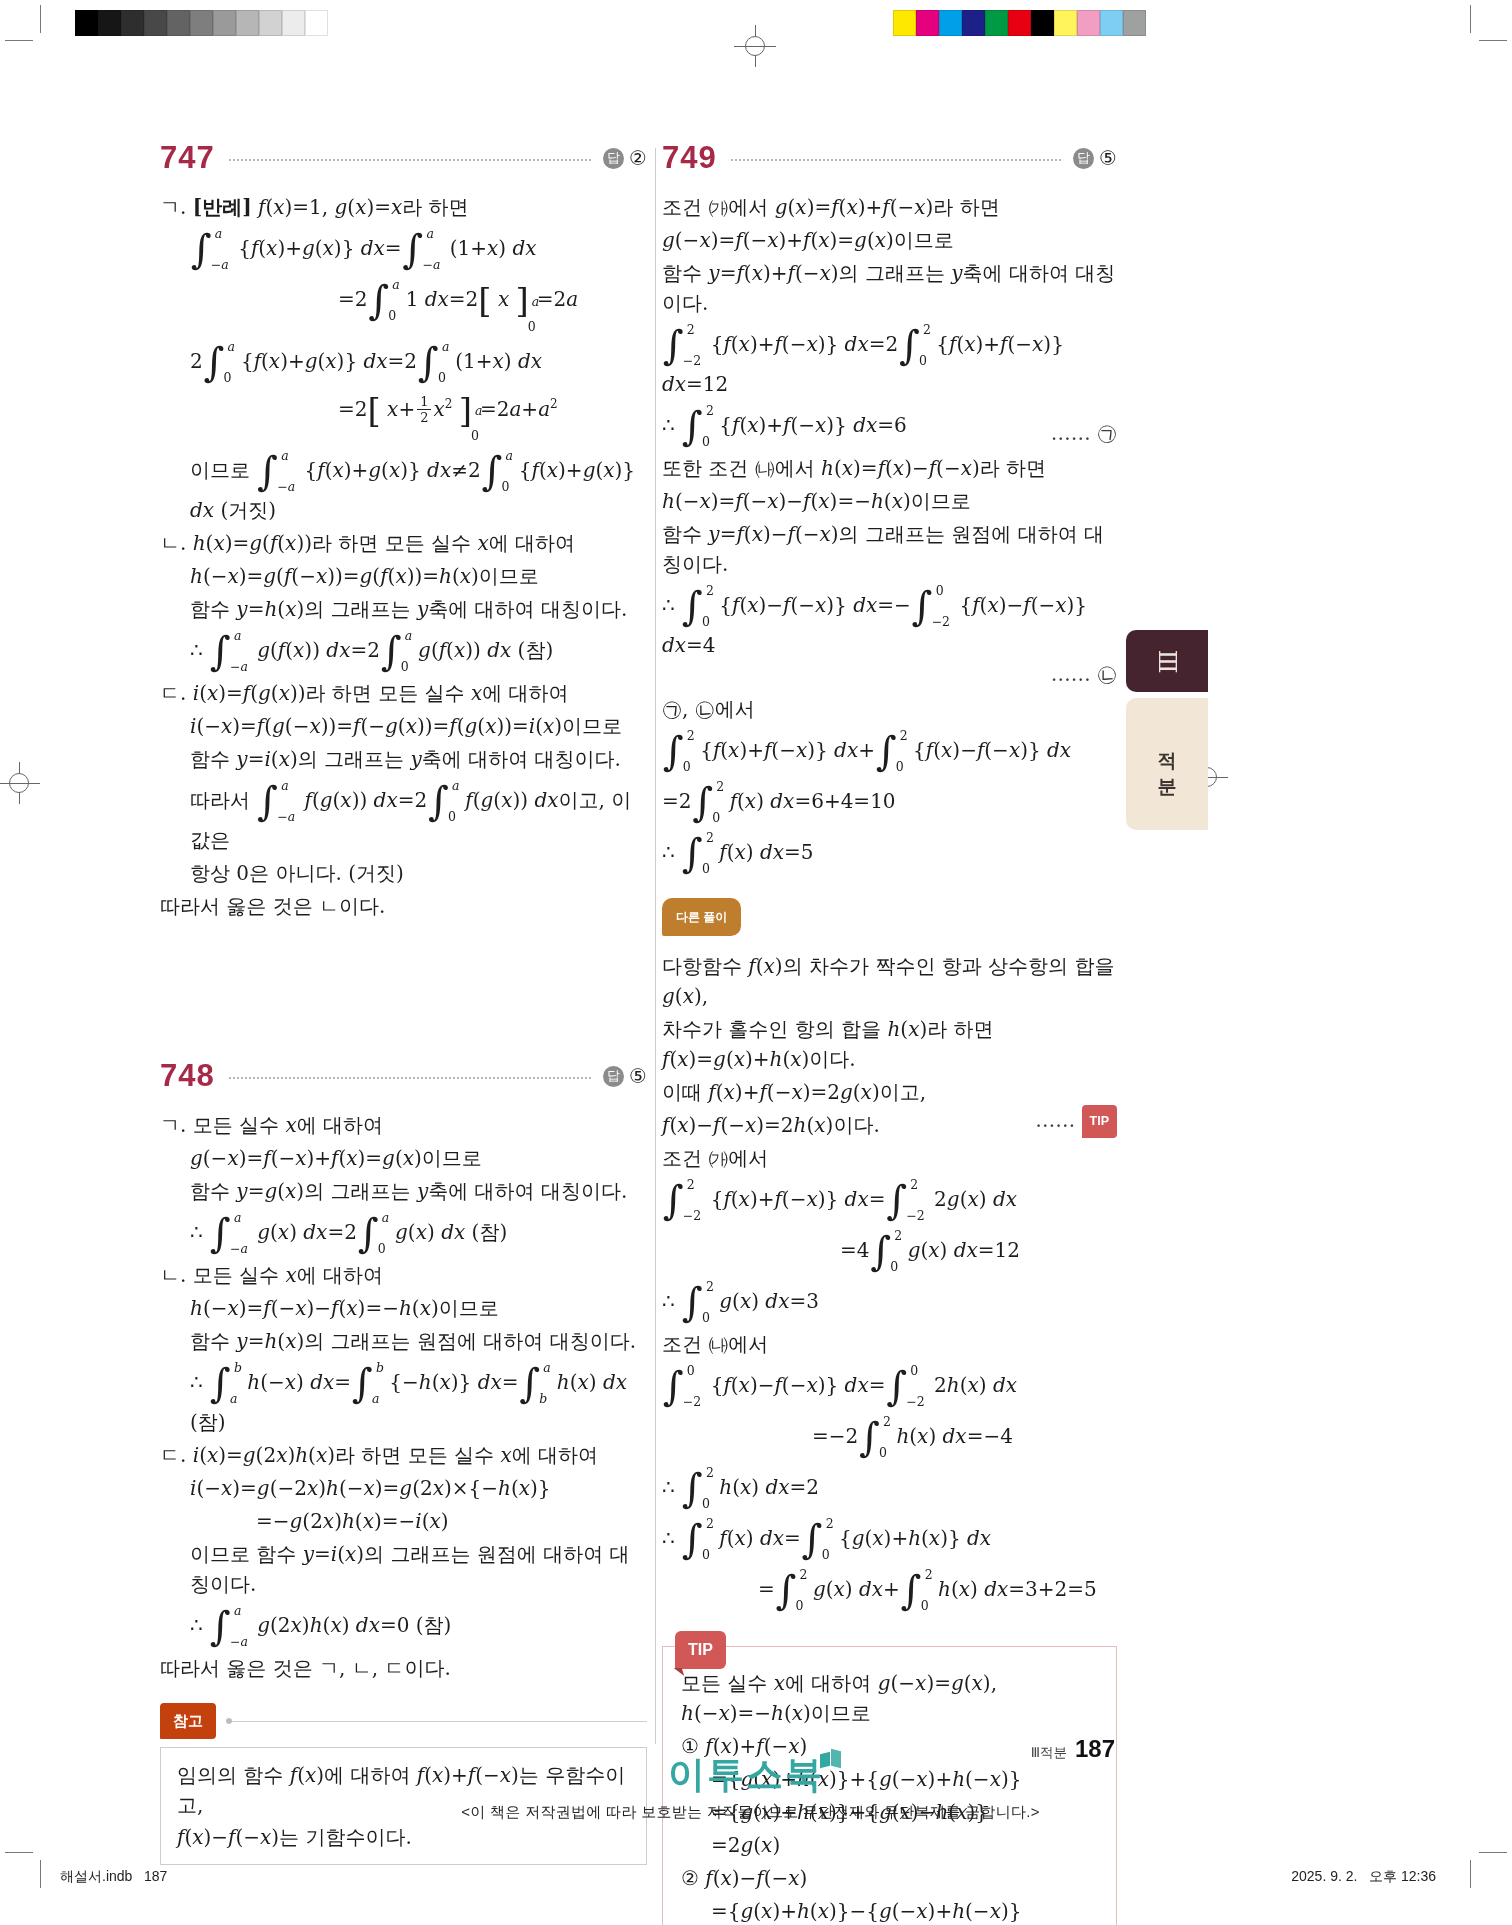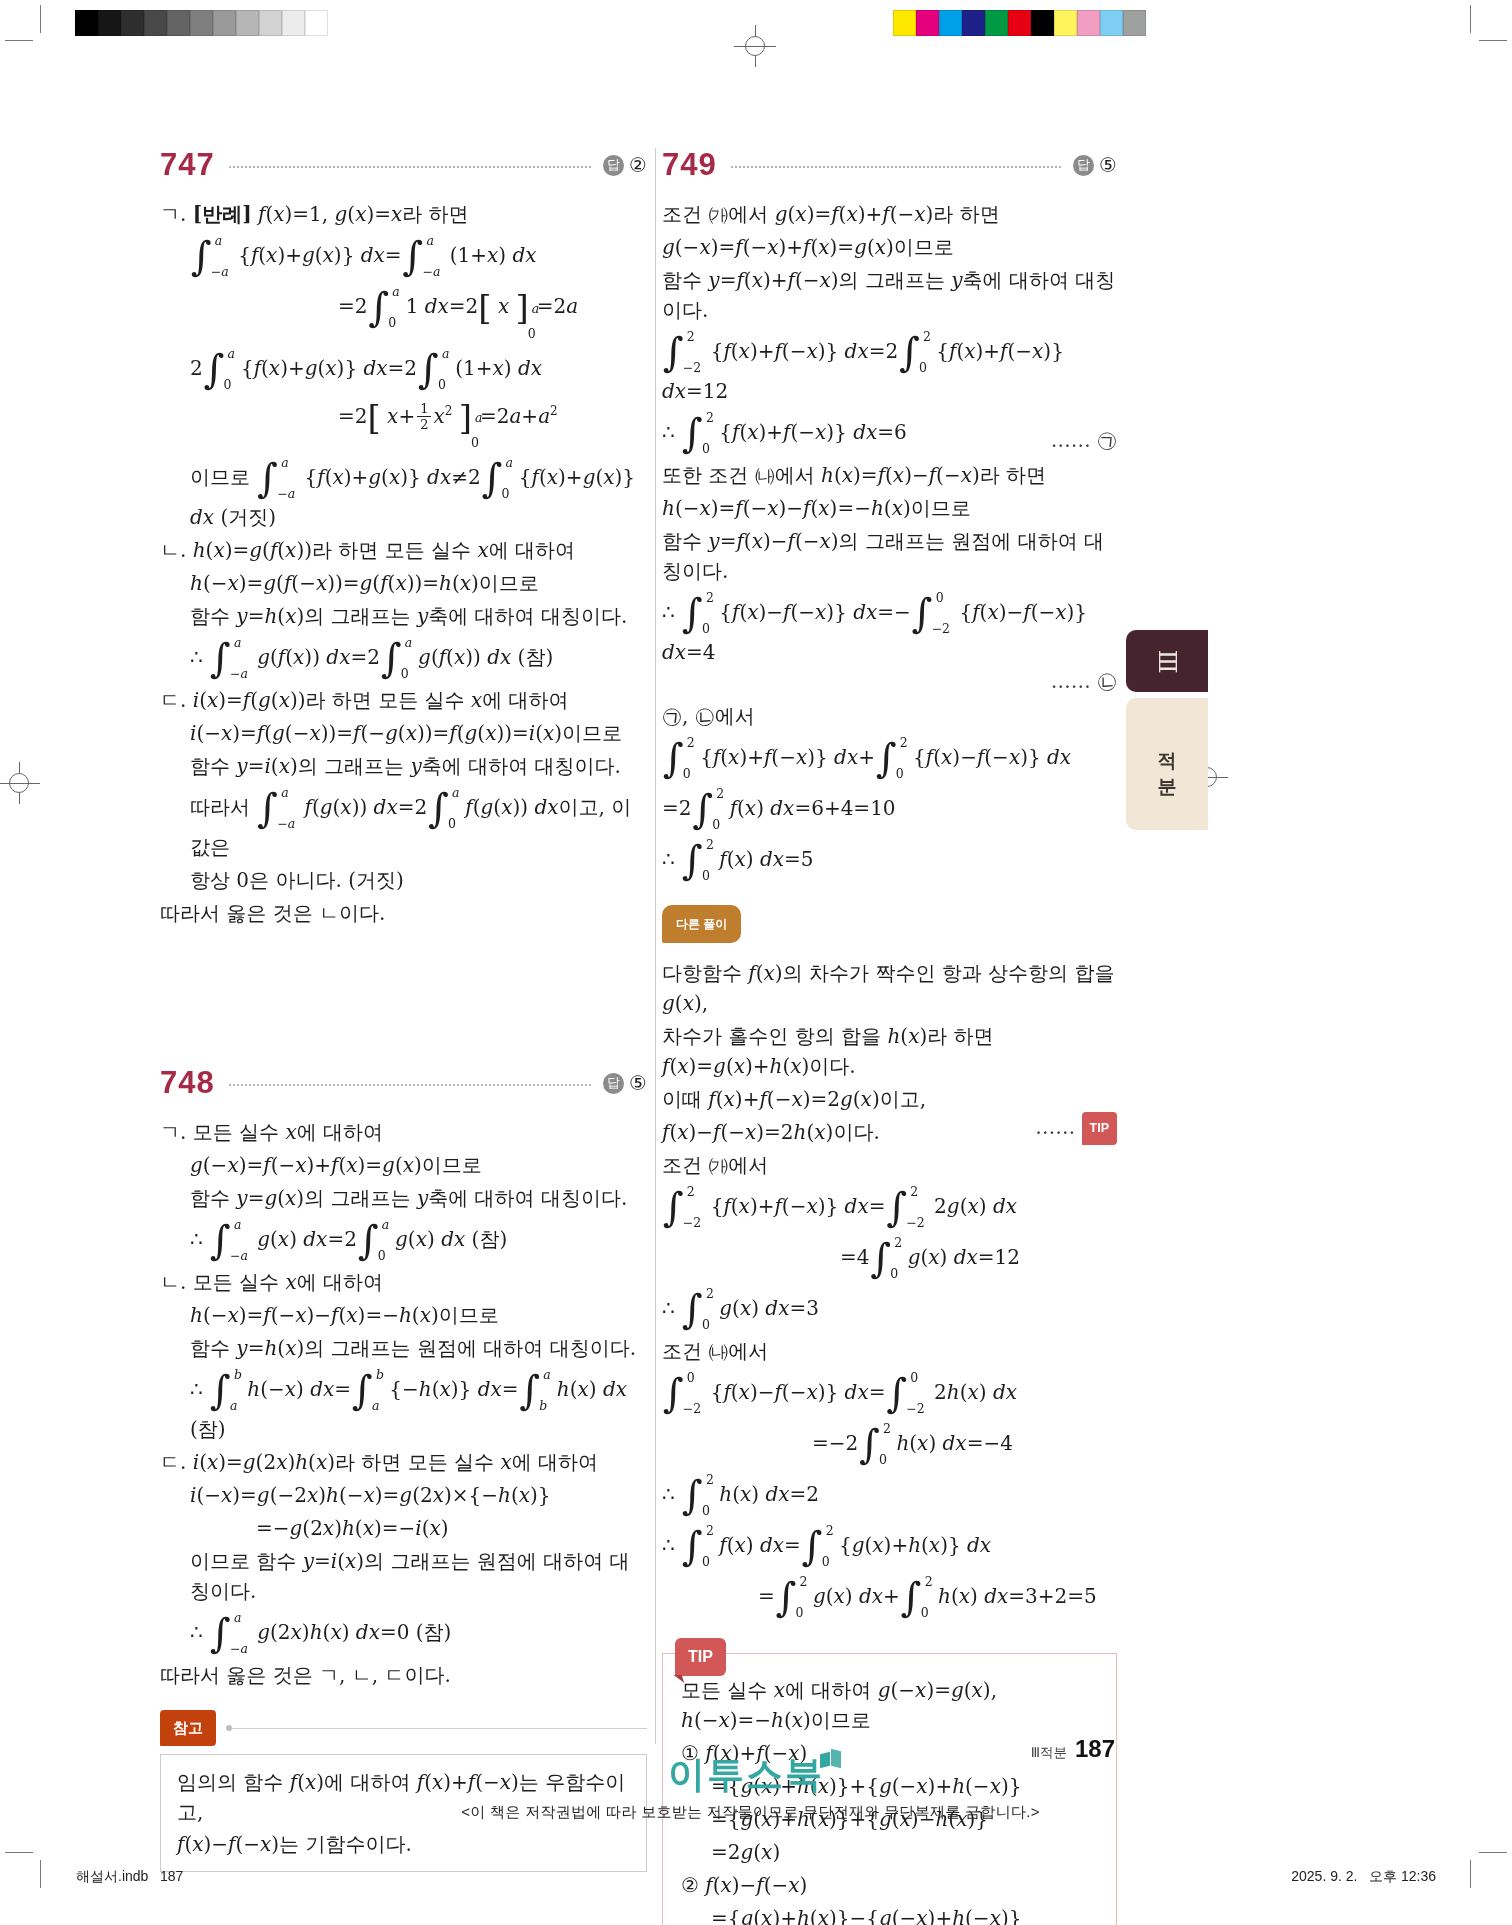--- a/index.html
+++ b/index.html
@@ -10,21 +10,21 @@
   
   .bar{position:absolute;display:flex;height:26px;}
   .bar .sw{width:23px;height:26px;box-shadow:inset 0 0 0 1px rgba(0,0,0,.12);}
   .cl{position:absolute;background:#777;}
   .reg{position:absolute;width:26px;height:26px;}
   .reg::before{content:'';position:absolute;left:50%;top:-8px;bottom:-8px;width:1px;background:#666;}
   .reg::after{content:'';position:absolute;top:50%;left:-8px;right:-8px;height:1px;background:#666;}
   .reg .c{position:absolute;inset:3px;border:1.4px solid #666;border-radius:50%;background:#fff;}
 
   
-  .col{position:absolute;font-size:20px;line-height:30px;margin-top:7px;}
+  .col{position:absolute;font-size:20px;line-height:30px;}
   #p747{left:160px;top:138px;width:487px;}
   #p748{left:160px;top:1056px;width:487px;}
   #p749{left:662px;top:138px;width:455px;}
   #divider{position:absolute;left:655px;top:148px;width:1px;height:1596px;background:#cccccc;}
 
   
   .phead{display:flex;align-items:center;margin-bottom:14px;height:40px;}
   .pnum{font-family:"Liberation Sans",sans-serif;font-weight:800;font-size:31px;letter-spacing:1px;color:#a62947;}
   .dots{flex:1;border-top:2px dotted #b5b5b5;margin:4px 12px 0 14px;height:0;}
   .ans{display:flex;align-items:center;gap:5px;}
@@ -96,21 +96,21 @@
   .logotext{font-family:"Liberation Sans",sans-serif;font-weight:800;font-size:37px;color:#35a7a2;letter-spacing:2px;position:relative;}
   .bookicon{display:inline-block;position:relative;width:26px;height:24px;vertical-align:18px;margin-left:-6px;}
   .bookicon span{position:absolute;background:#35a7a2;}
   .bookicon .b1{left:2px;top:8px;width:10px;height:14px;transform:skewY(-14deg);}
   .bookicon .b2{left:13px;top:5px;width:10px;height:17px;transform:skewY(14deg);opacity:.85;}
   .copy{position:absolute;left:0;right:11px;top:1803px;text-align:center;font-size:15px;color:#222;
         font-family:"Liberation Sans",sans-serif;letter-spacing:.3px;}
   .plabel{position:absolute;right:397px;top:1735px;display:flex;align-items:baseline;gap:8px;}
   .plabel .unit{font-size:13.5px;color:#444;font-family:"Liberation Sans",sans-serif;}
   .plabel .num{font-size:24px;font-weight:800;font-family:"Liberation Sans",sans-serif;color:#111;}
-  .printl{position:absolute;left:76px;top:1868px;font-size:14px;font-family:"Liberation Sans",sans-serif;
+  .printl{position:absolute;left:60px;top:1868px;font-size:14px;font-family:"Liberation Sans",sans-serif;
           color:#222;white-space:pre;}
   .printr{position:absolute;right:76px;top:1868px;font-size:14px;font-family:"Liberation Sans",sans-serif;
           color:#222;white-space:pre;}
 </style>
 </head>
 <body>
 
 <div id="page">
 
   <div class="bar" style="left:75px;top:10px">

